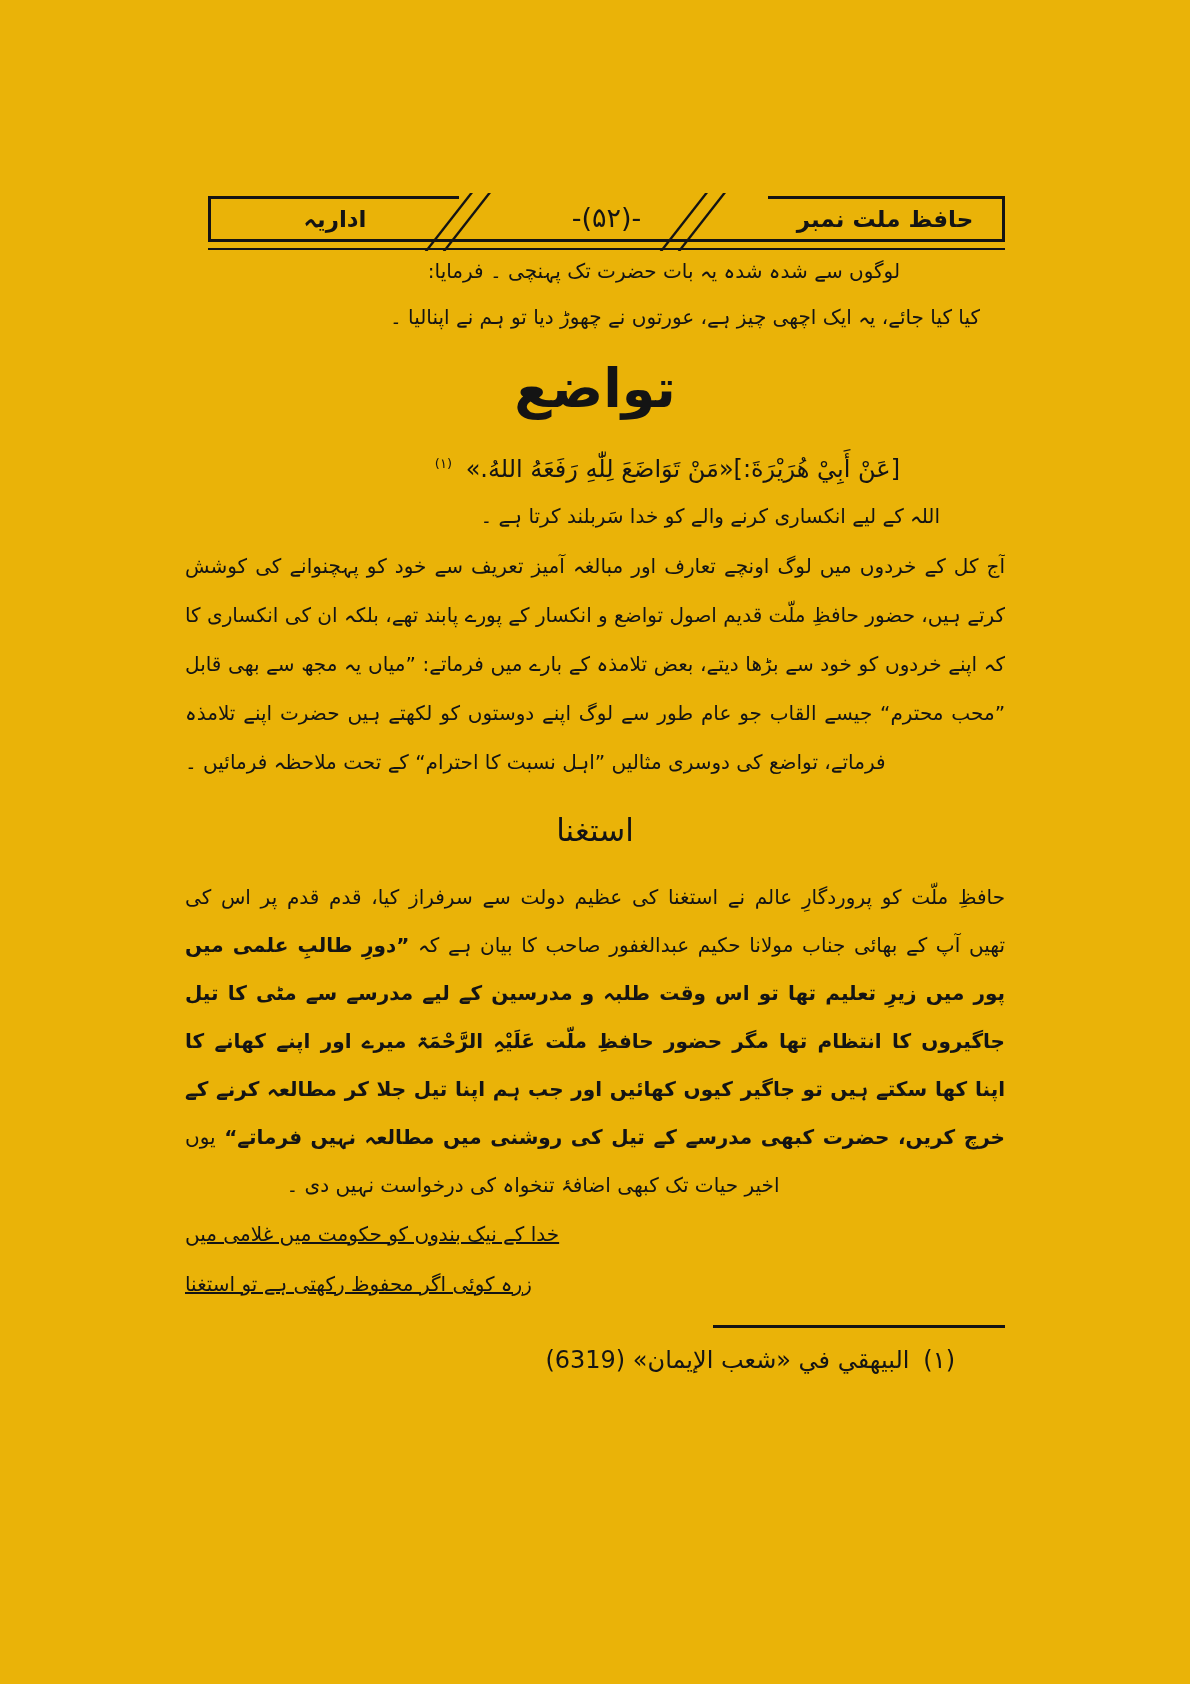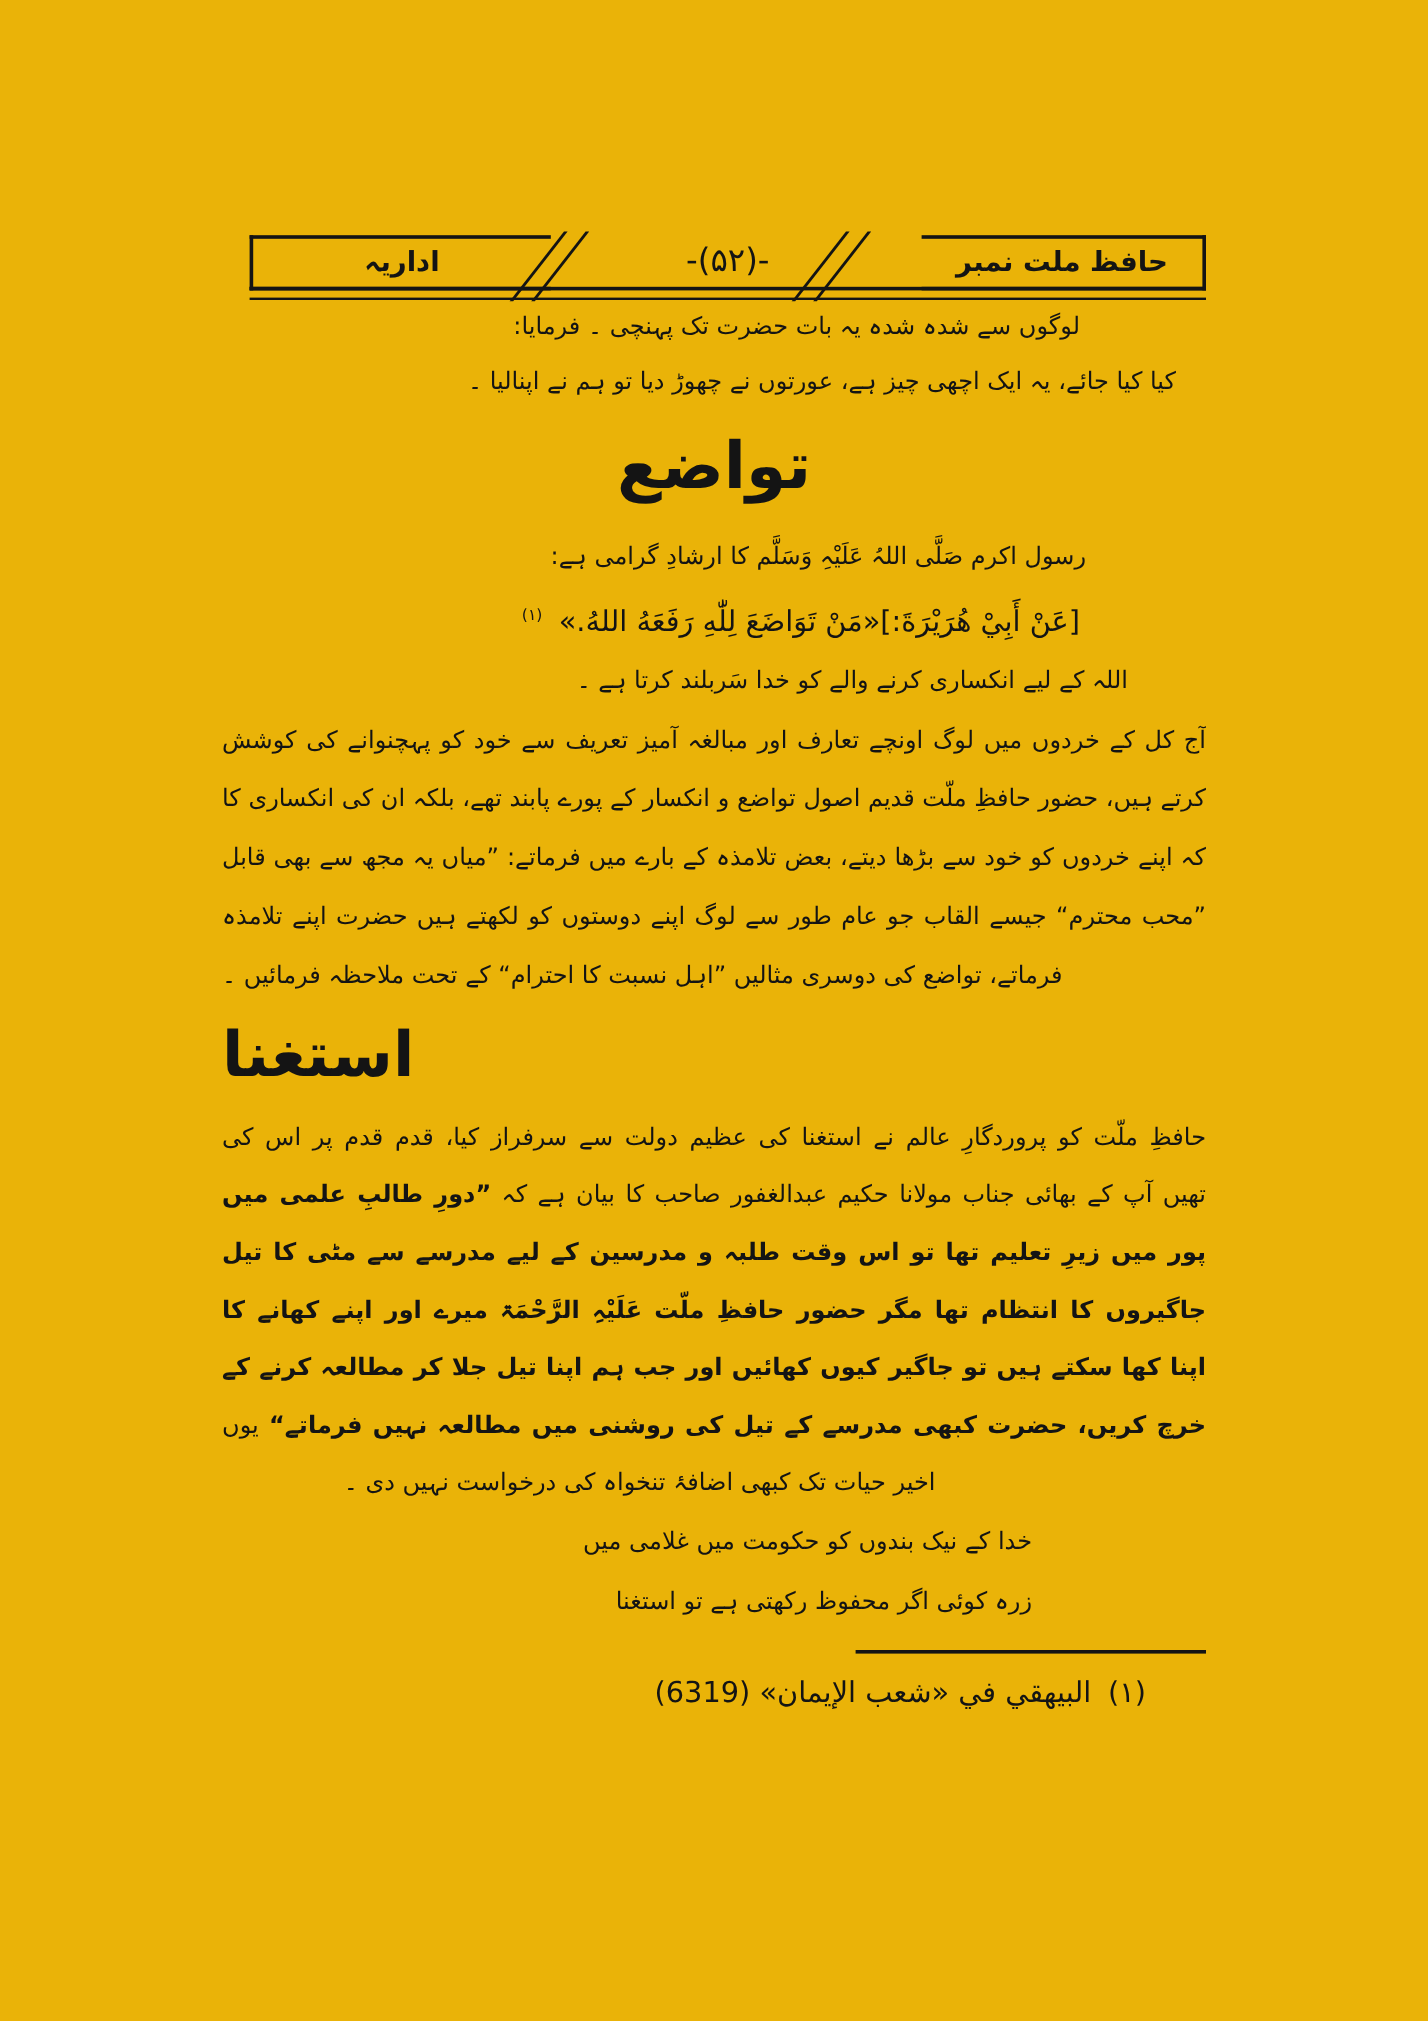--- a/index.html
+++ b/index.html
@@ -59,28 +59,28 @@
   .ind100 { margin-right:100px; }
   .ind105 { margin-right:105px; }
   .ind112 { margin-right:65px; }
   .ind25  { margin-right:25px; }
 
   .h1 {
     height:98px; line-height:98px; text-align:center;
     font-size:54px; font-weight:bold; overflow:hidden;
   }
   .h2 {
-    height:86px; line-height:86px; text-align:left;
-    font-size:52px; font-weight:bold; overflow:hidden;
+    height:86px; line-height:86px; text-align:center;
+    font-size:31px; font-weight:normal; overflow:hidden;
   }
   .hadith { font-size:24px; }
   .fn-marker-sup { font-size:13px; vertical-align:super; margin-right:6px; }
 
   .last-short { margin-right:124px; width:696px; text-align:center; }
-  .couplet { margin-right:145px; width:675px; text-align:right; }
+  .couplet { margin-right:145px; width:675px; text-align:left;text-decoration:underline; }
   .couplet .ln { height:50px; line-height:50px; }
 
   .fn-rule {
     width:292px; height:0; border-top:3px solid #141414;
     margin-top:16px; margin-right:0; margin-left:auto;
   }
   .fn {
     margin-top:8px; margin-right:50px; text-align:right;
     font-size:24px; height:48px; line-height:48px; overflow:hidden;
   }
@@ -106,21 +106,20 @@
     </div>
   </div>
 
   <div class="content">
 
     <div class="ln h46 rl ind105">لوگوں سے شدہ شدہ یہ بات حضرت تک پہنچی ۔ فرمایا:</div>
     <div class="ln h46 rl ind25">کیا کیا جائے، یہ ایک اچھی چیز ہے، عورتوں نے چھوڑ دیا تو ہم نے اپنالیا ۔</div>
 
     <div class="h1">تواضع</div>
 
-    <div class="ln h50 rl ind100">رسول اکرم صَلَّی اللہُ عَلَیْہِ وَسَلَّم کا ارشادِ گرامی ہے:</div>
 
     <div class="ln h52 rl ind105 hadith">
       <span>[عَنْ أَبِيْ هُرَيْرَةَ:]«مَنْ تَوَاضَعَ لِلّٰهِ رَفَعَهُ اللهُ.»</span>
       <span class="fn-marker-sup">(۱)</span>
     </div>
 
     <div class="ln h52 rl ind112">اللہ کے لیے انکساری کرنے والے کو خدا سَربلند کرتا ہے ۔</div>
 
     <div class="ln h49 jl">آج کل کے خردوں میں لوگ اونچے تعارف اور مبالغہ آمیز تعریف سے خود کو پہچنوانے کی کوشش</div>
     <div class="ln h49 jl">کرتے ہیں، حضور حافظِ ملّت قدیم اصول تواضع و انکسار کے پورے پابند تھے، بلکہ ان کی انکساری کا تو یہ حال ہے</div>

